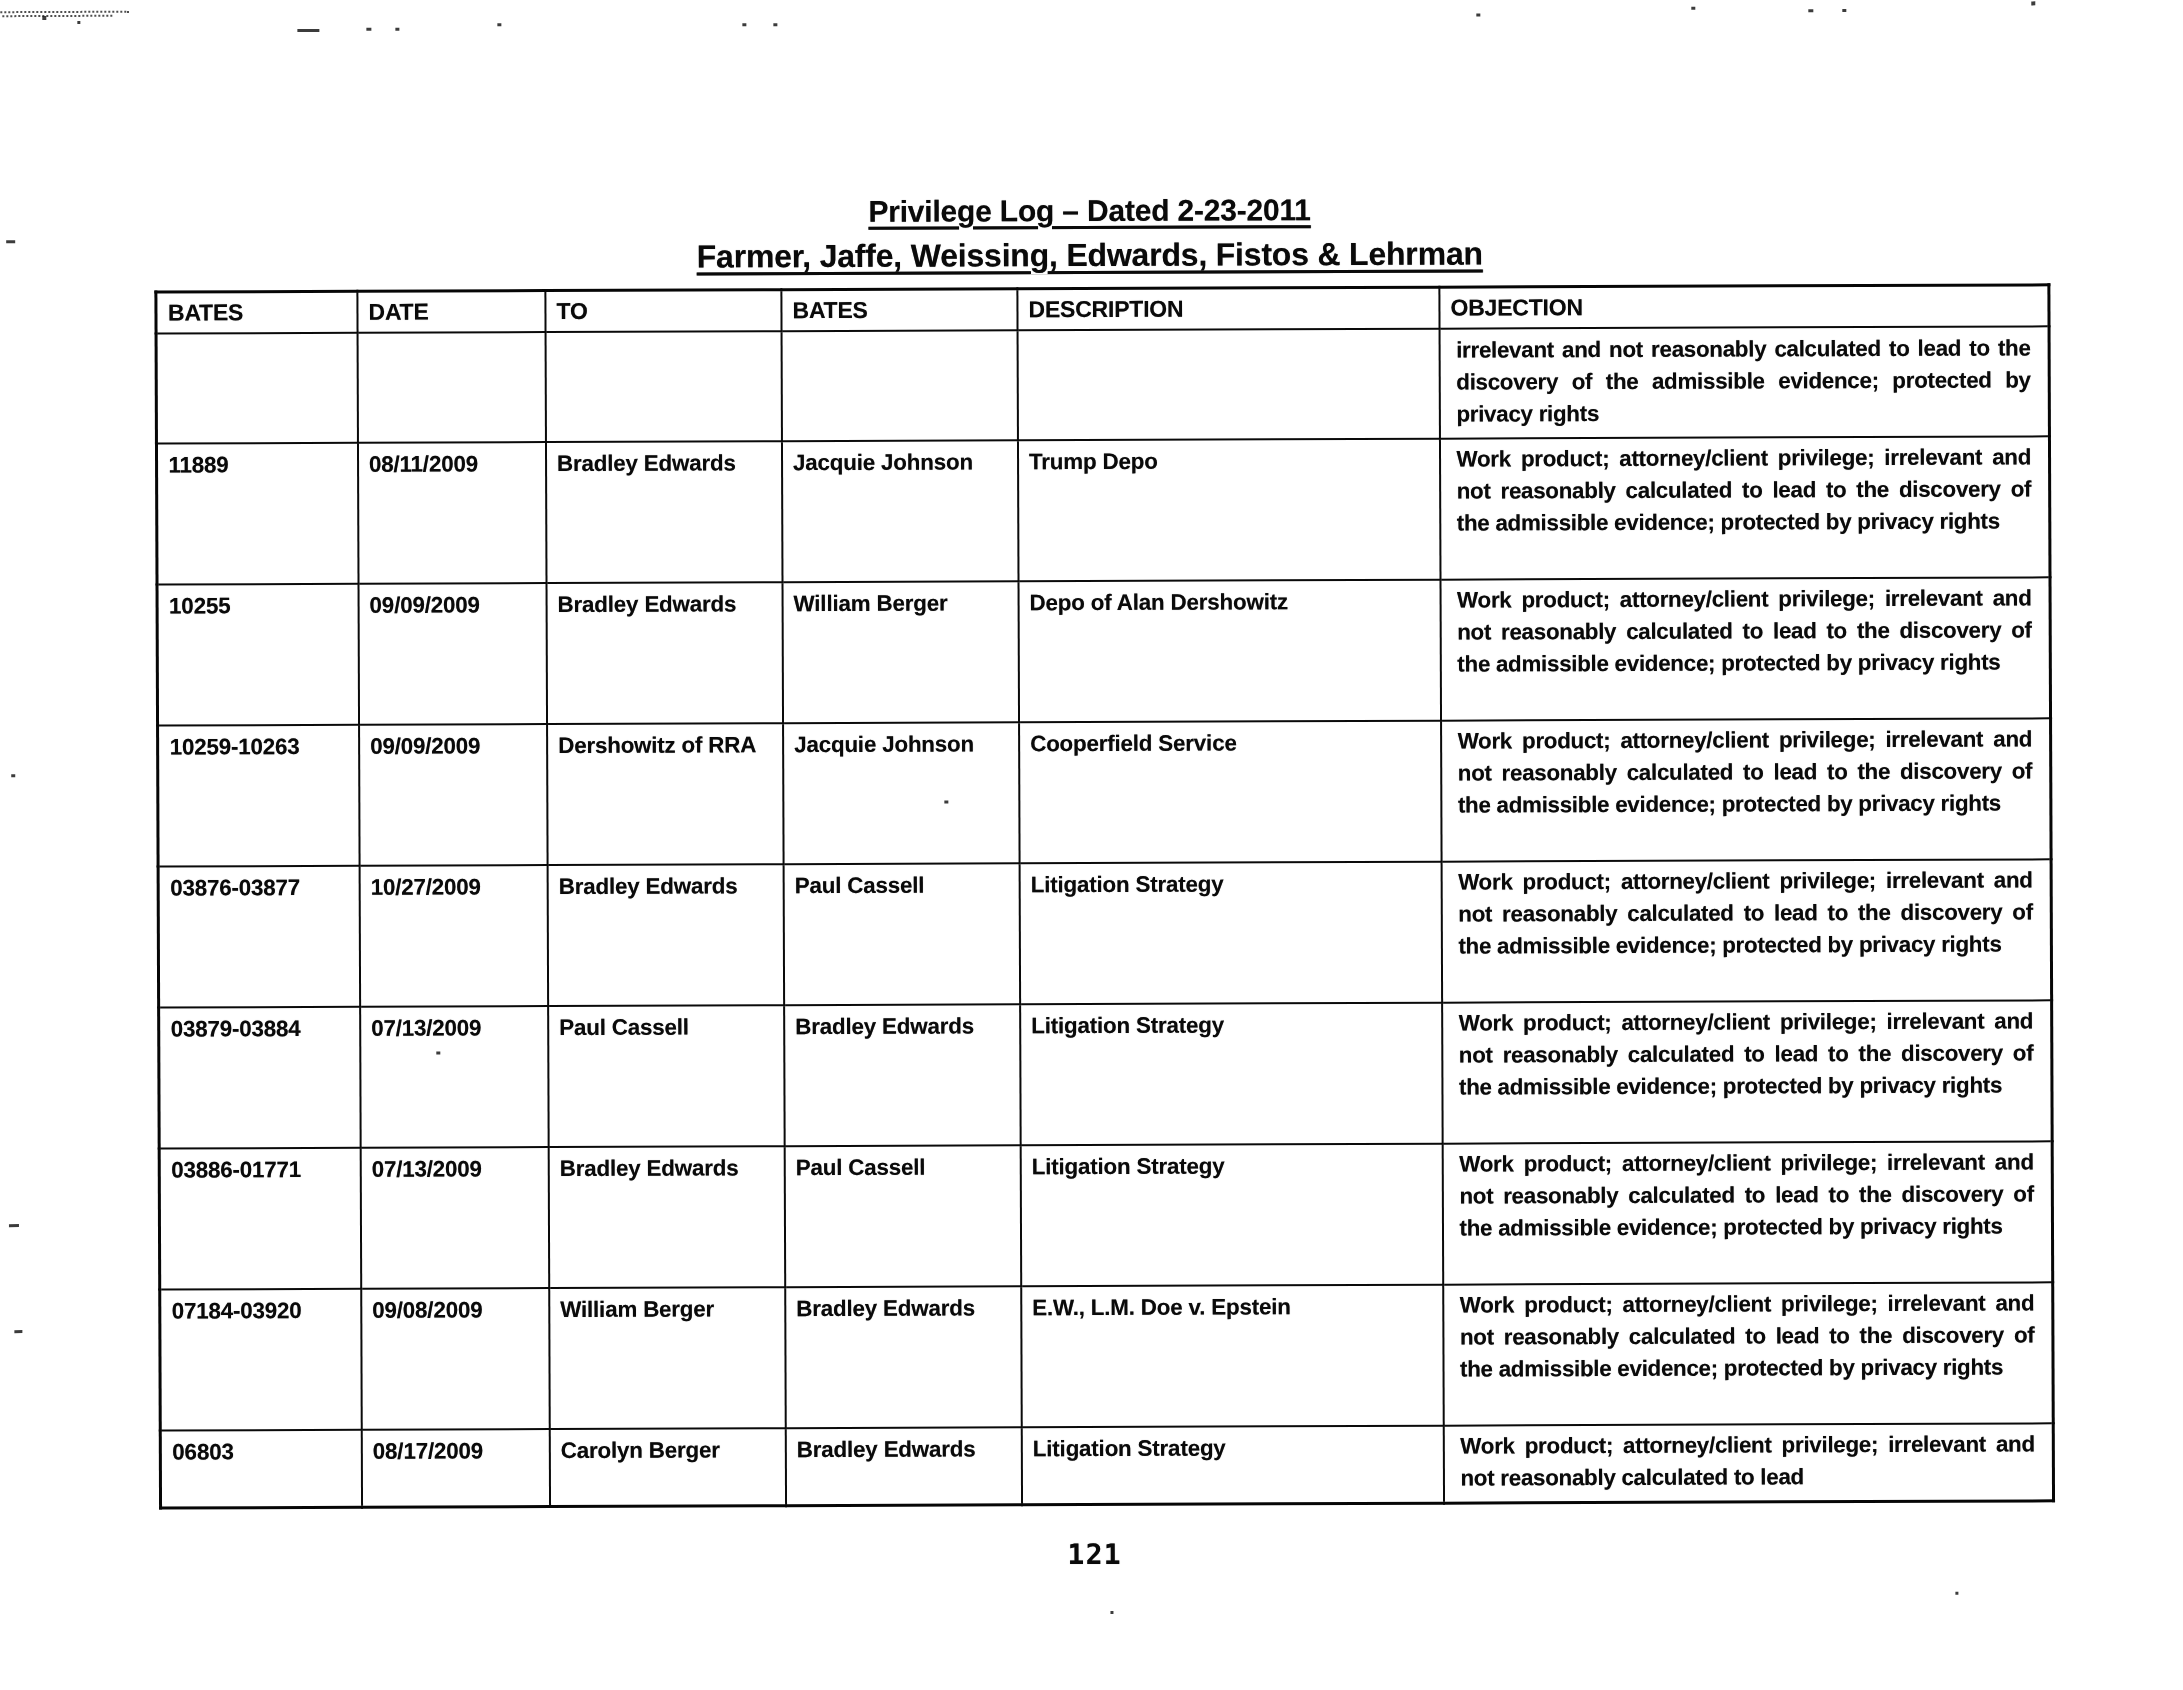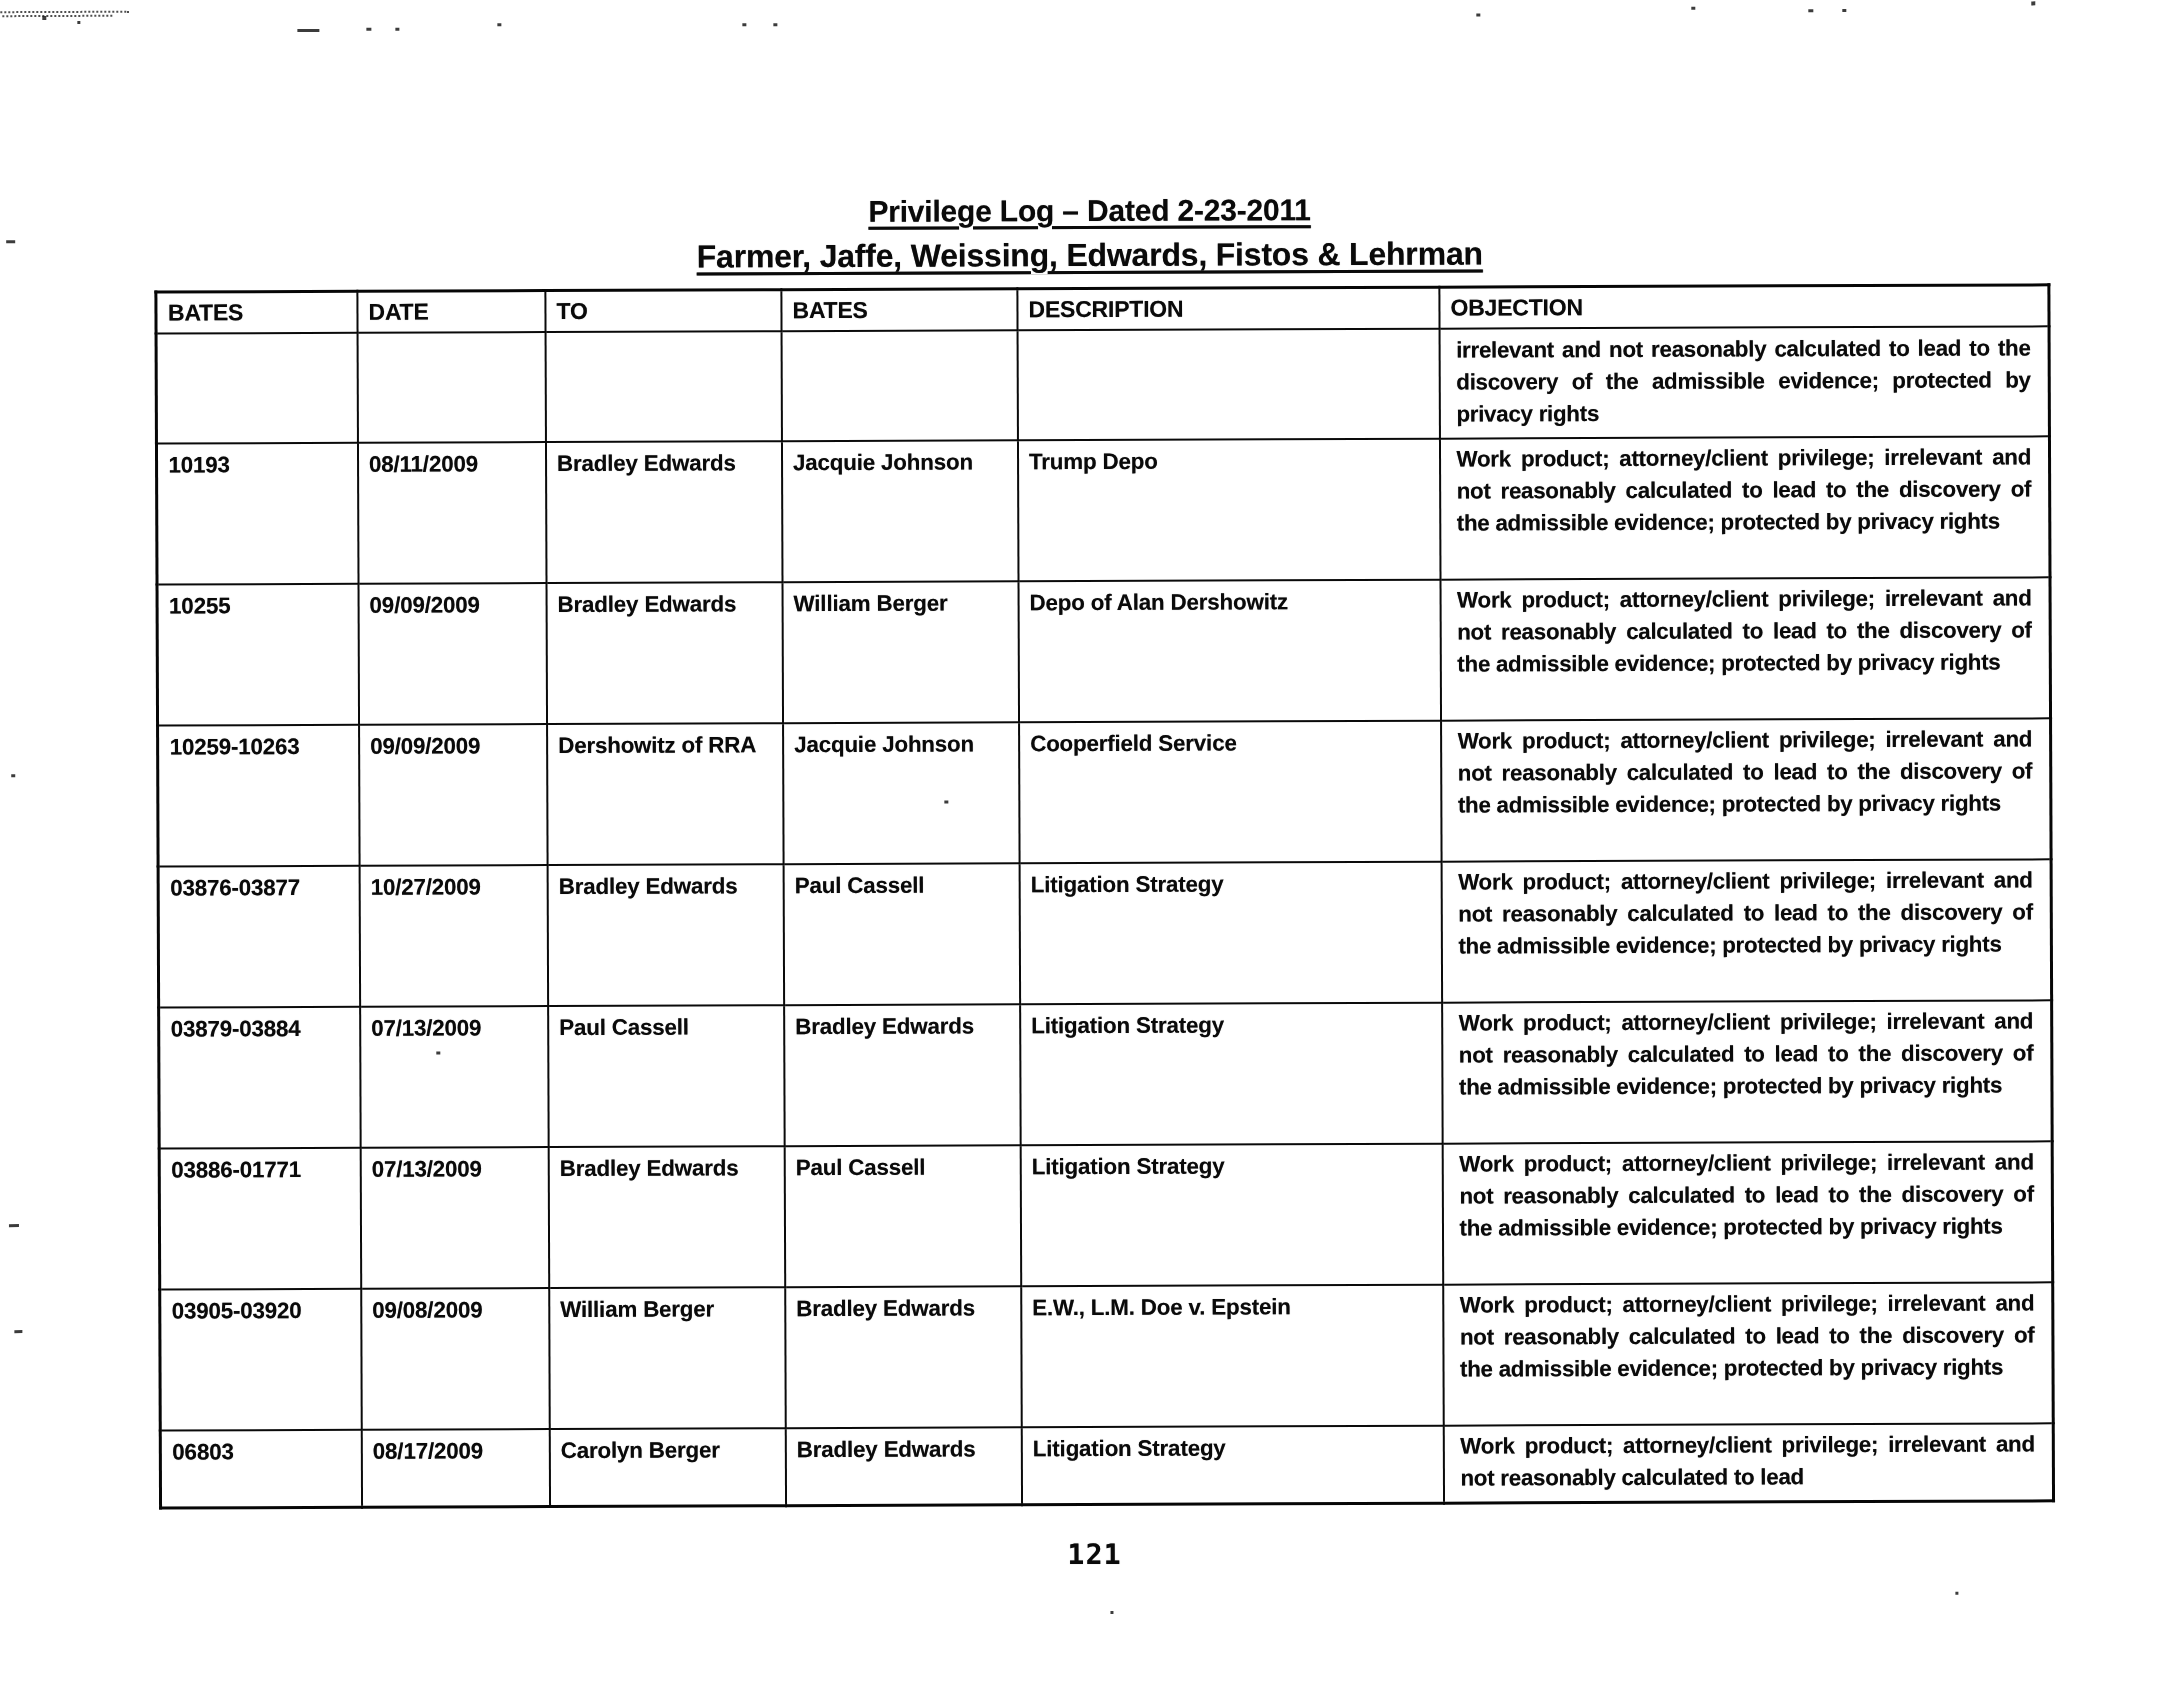--- a/index.html
+++ b/index.html
@@ -149,21 +149,21 @@
     <tbody id="table-body">
         <tr class="row-continuation">
           <td></td>
           <td></td>
           <td></td>
           <td></td>
           <td></td>
           <td class="objection-cell">irrelevant and not reasonably calculated to lead to the discovery of the admissible evidence; protected by privacy rights</td>
         </tr>
         <tr class="row-standard">
-          <td>10193</td>
+          <td>11889</td>
           <td>08/11/2009</td>
           <td>Bradley Edwards</td>
           <td>Jacquie Johnson</td>
           <td>Trump Depo</td>
           <td class="objection-cell">Work product; attorney/client privilege; irrelevant and not reasonably calculated to lead to the discovery of the admissible evidence; protected by privacy rights</td>
         </tr>
         <tr class="row-standard">
           <td>10255</td>
           <td>09/09/2009</td>
           <td>Bradley Edwards</td>
@@ -197,21 +197,21 @@
         </tr>
         <tr class="row-standard">
           <td>03886-01771</td>
           <td>07/13/2009</td>
           <td>Bradley Edwards</td>
           <td>Paul Cassell</td>
           <td>Litigation Strategy</td>
           <td class="objection-cell">Work product; attorney/client privilege; irrelevant and not reasonably calculated to lead to the discovery of the admissible evidence; protected by privacy rights</td>
         </tr>
         <tr class="row-standard">
-          <td>03905-03920</td>
+          <td>07184-03920</td>
           <td>09/08/2009</td>
           <td>William Berger</td>
           <td>Bradley Edwards</td>
           <td>E.W., L.M. Doe v. Epstein</td>
           <td class="objection-cell">Work product; attorney/client privilege; irrelevant and not reasonably calculated to lead to the discovery of the admissible evidence; protected by privacy rights</td>
         </tr>
         <tr class="row-truncated">
           <td>06803</td>
           <td>08/17/2009</td>
           <td>Carolyn Berger</td>

